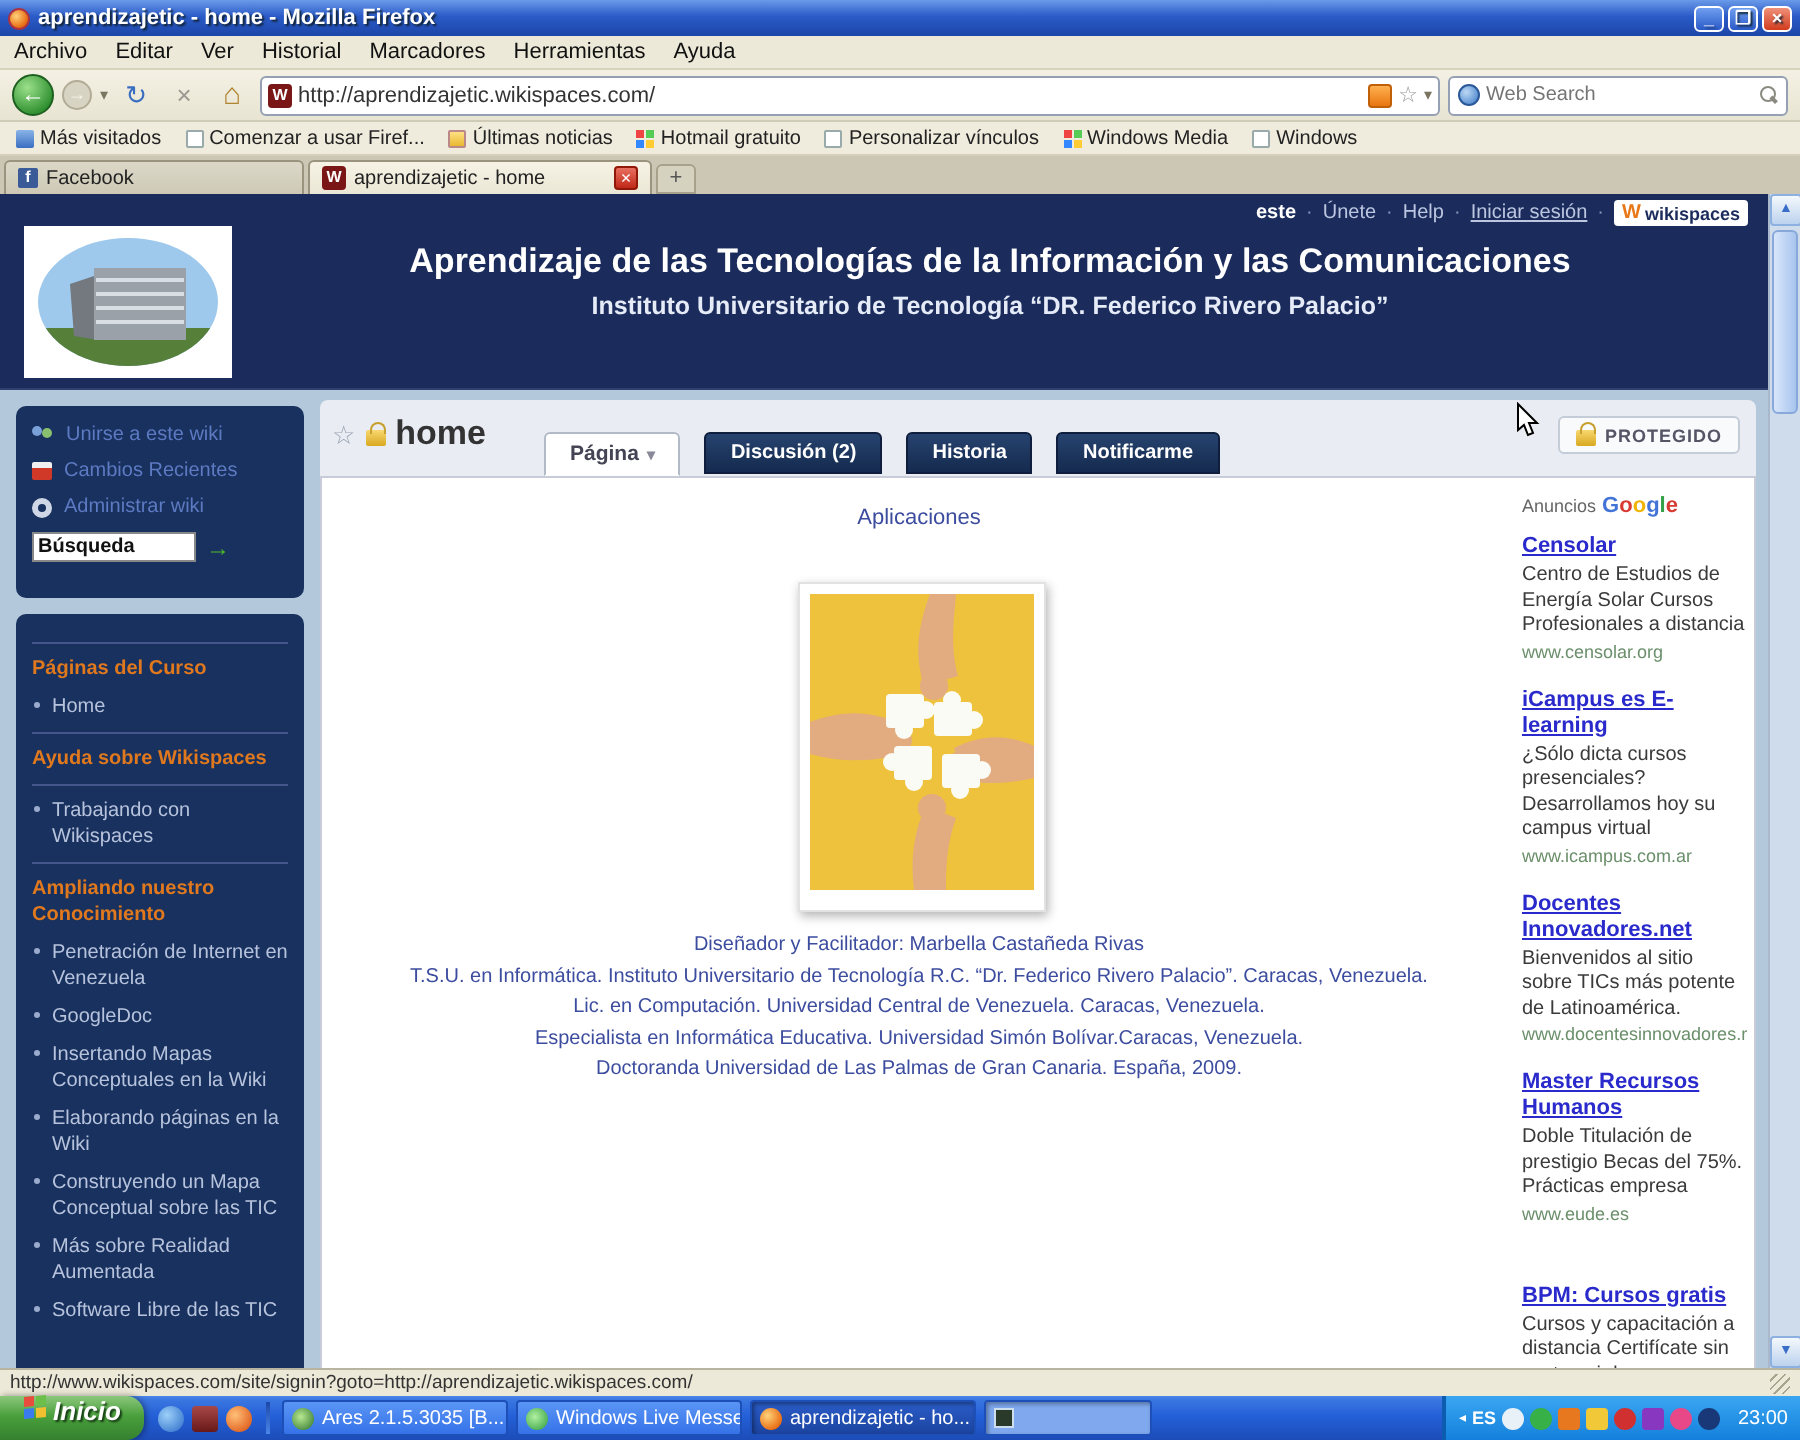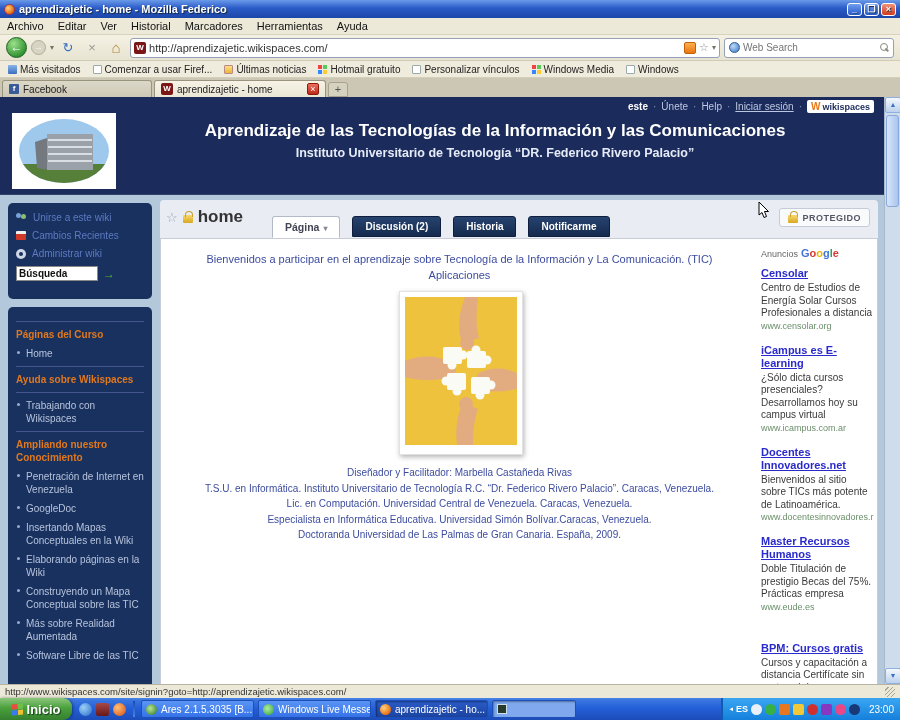--- a/index.html
+++ b/index.html
@@ -130,21 +130,21 @@
   .cursor { position:absolute; left:758px; top:104px; z-index:99; }
 
   
   .statusbar { position:absolute; top:684px; left:0; right:0; height:14px; background:#ece9d8; border-top:1px solid #b8b4a0;
     display:flex; align-items:center; padding:0 5px; font-size:9.5px; color:#333; }
   .grip { margin-left:auto; width:10px; height:10px; background:repeating-linear-gradient(135deg,#ece9d8 0 2px,#a8a48e 2px 3px); }
 
   .taskbar { position:absolute; top:698px; left:0; right:0; height:22px;
     background:linear-gradient(#4a86e8 0%,#3a76e0 10%,#2460d8 45%,#1c4cb8 100%); display:flex; align-items:center; }
   .startbtn { height:22px; width:72px; background:linear-gradient(#8cc77c,#4aa03c 45%,#358030); border-radius:0 9px 9px 0;
-    display:flex; align-items:center; justify-content:center; gap:4px; color:#fff; font-weight:bold; font-size:13px; text-shadow:1px 1px 1px #163c16; box-shadow:1px 0 3px rgba(0,0,0,0.4); }
+    display:flex; align-items:flex-start; justify-content:center; gap:4px; color:#fff; font-style:italic; font-weight:bold; font-size:13px; text-shadow:1px 1px 1px #163c16; box-shadow:1px 0 3px rgba(0,0,0,0.4); }
   .winflag { display:inline-grid; grid-template-columns:5px 5px; grid-template-rows:5px 5px; gap:1px; transform:skewY(-5deg); }
   .winflag i:nth-child(1){background:#e84c3c;} .winflag i:nth-child(2){background:#6cc04a;} .winflag i:nth-child(3){background:#3a7cf0;} .winflag i:nth-child(4){background:#f0c030;}
   .quicklaunch { display:flex; align-items:center; gap:4px; padding:0 7px; }
   .ql { width:13px; height:13px; border-radius:2px; }
   .ql1 { border-radius:50%; background:radial-gradient(circle at 35% 35%, #9cd0f8, #2868c8); }
   .ql2 { background:linear-gradient(#a84848,#681818); }
   .ql3 { border-radius:50%; background:radial-gradient(circle at 35% 35%, #ffc078, #d84808); }
   .tb-div { width:2px; height:16px; background:linear-gradient(#1c48a8,#4a86e8); margin-right:4px; }
   .task { width:113px; height:18px; margin:0 2px; background:linear-gradient(#5a95f5,#3572e8); border:1px solid #1c50b8; border-radius:2px;
     display:flex; align-items:center; gap:4px; padding:0 4px; color:#fff; font-size:10px; white-space:nowrap; overflow:hidden; }
@@ -165,21 +165,21 @@
   .tri6{background:#8838c0;} .tri7{background:#e84888;border-radius:50%;} .tri8{background:#183878;border-radius:50%;}
   .tray-clock { color:#fff; font-size:10px; margin-left:6px; }
 </style>
 </head>
 <body>
 
 <div class="screen">
 
   <div class="titlebar">
     <span class="ff-icon"></span>
-    <span>aprendizajetic - home - Mozilla Federico</span>
+    <span>aprendizajetic - home - Mozilla Firefox</span>
     <div class="winbtns">
       <span class="winbtn">_</span>
       <span class="winbtn">❐</span>
       <span class="winbtn close">×</span>
     </div>
   </div>
 
   <div class="menubar">
     <span>Archivo</span>
     <span>Editar</span>
@@ -365,21 +365,20 @@
         </div>
         <span class="protegido">
           <span class="lock-gold"></span>
           <span>PROTEGIDO</span>
         </span>
       </div>
 
       <div class="whitepage">
         <div class="mainarea">
           <div class="welcome">
-            <div>Bienvenidos a participar en el aprendizaje sobre Tecnología de la Información y La Comunicación. (TIC)</div>
             <div>Aplicaciones</div>
           </div>
           <div class="figure">
             <svg width="112" height="148" viewBox="0 0 112 148">
               <rect width="112" height="148" fill="#efc23d"></rect>
               <g fill="#e2ab80">
                 <path d="M60 0 C54 16 52 30 57 46 L74 41 C70 26 72 12 73 0 Z"></path>
                 <circle cx="62" cy="46" r="7"></circle>
                 <path d="M0 64 C16 58 30 58 46 65 L43 81 C28 84 14 84 0 80 Z"></path>
                 <circle cx="45" cy="73" r="6"></circle>

